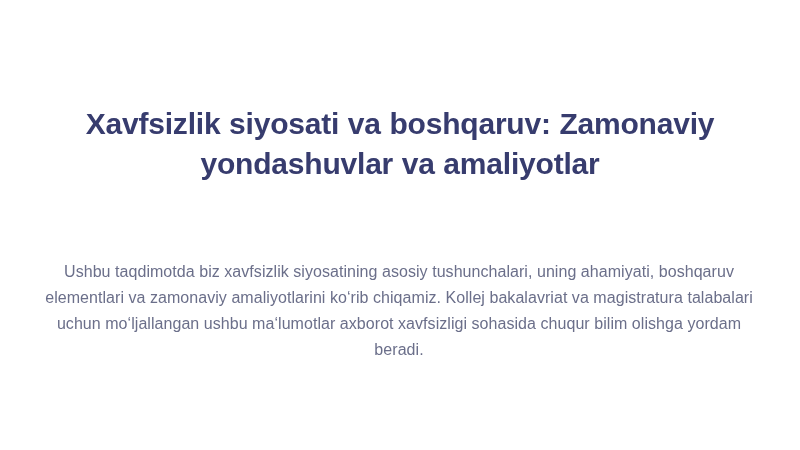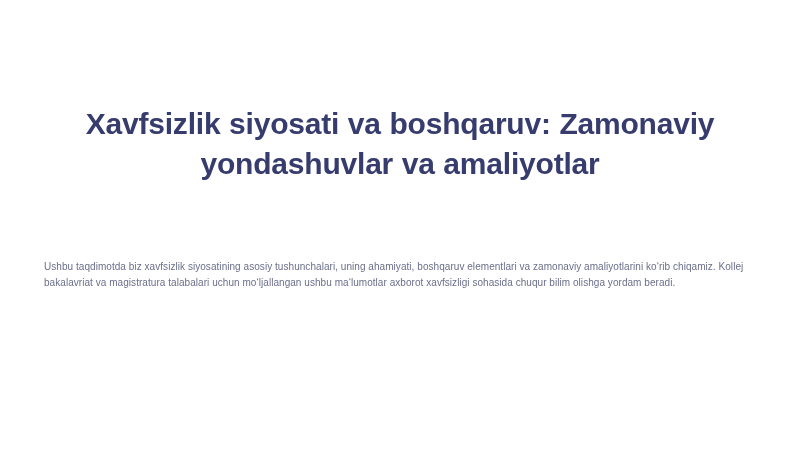--- a/index.html
+++ b/index.html
@@ -48,25 +48,25 @@
   .body-block {
     position: absolute;
     left: 44px;
     top: 259px;
     width: 710px;
   }
 
   .body-text {
     margin: 0;
     font-family: "Liberation Sans", sans-serif;
-    font-size: 10px;
+    font-size: 16px;
     font-weight: normal;
     line-height: 1.62;
     color: #6b6f8a;
-    text-align: left;
+    text-align: center;
     letter-spacing: 0.05px;
   }
 </style>
 </head>
 <body>
 
 <div class="slide">
 
   <div class="title-block">
     <h1 class="slide-title">Xavfsizlik siyosati va boshqaruv: Zamonaviy yondashuvlar va amaliyotlar</h1>

